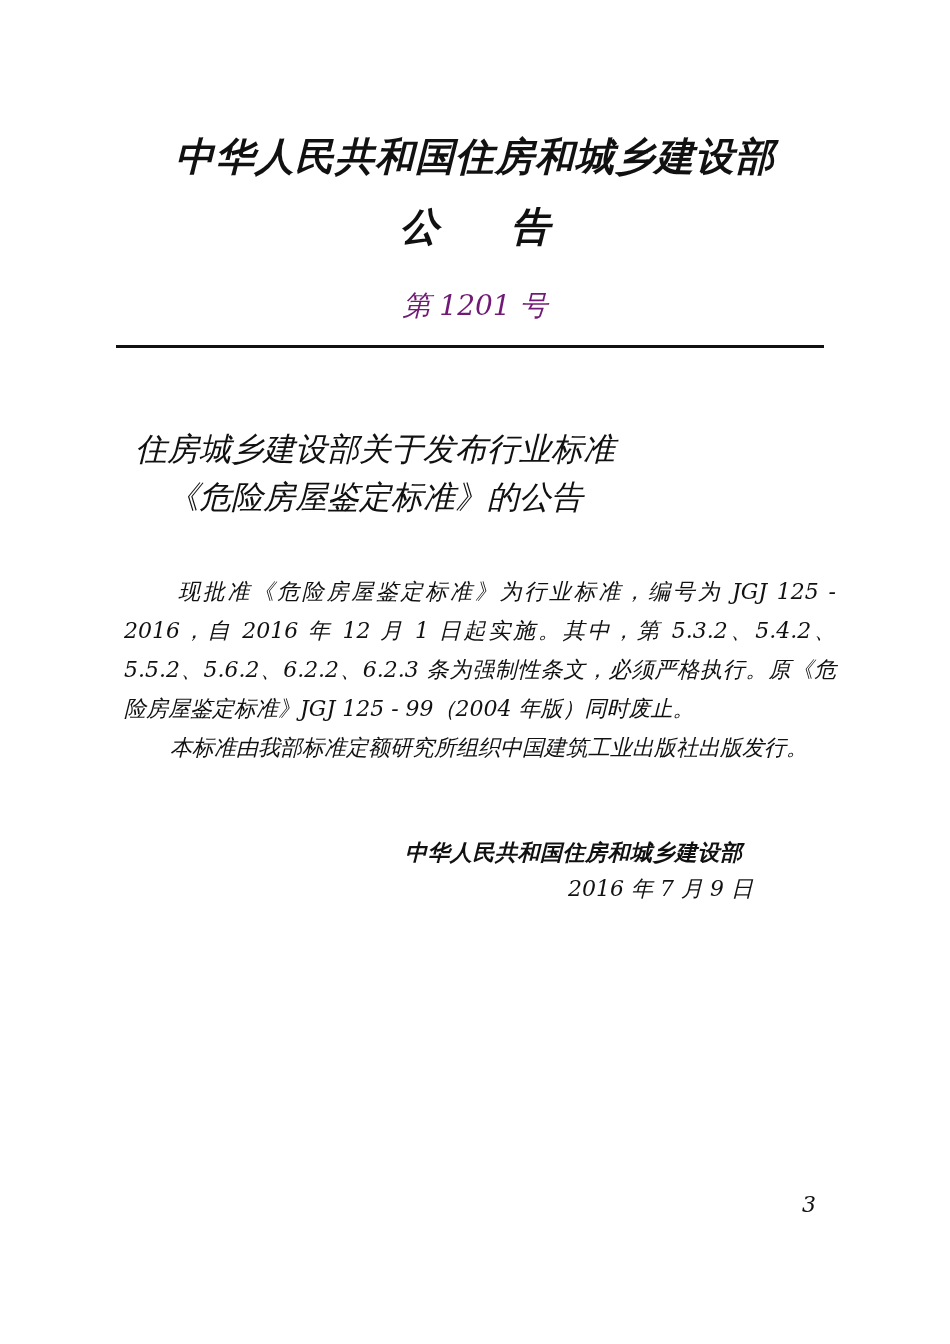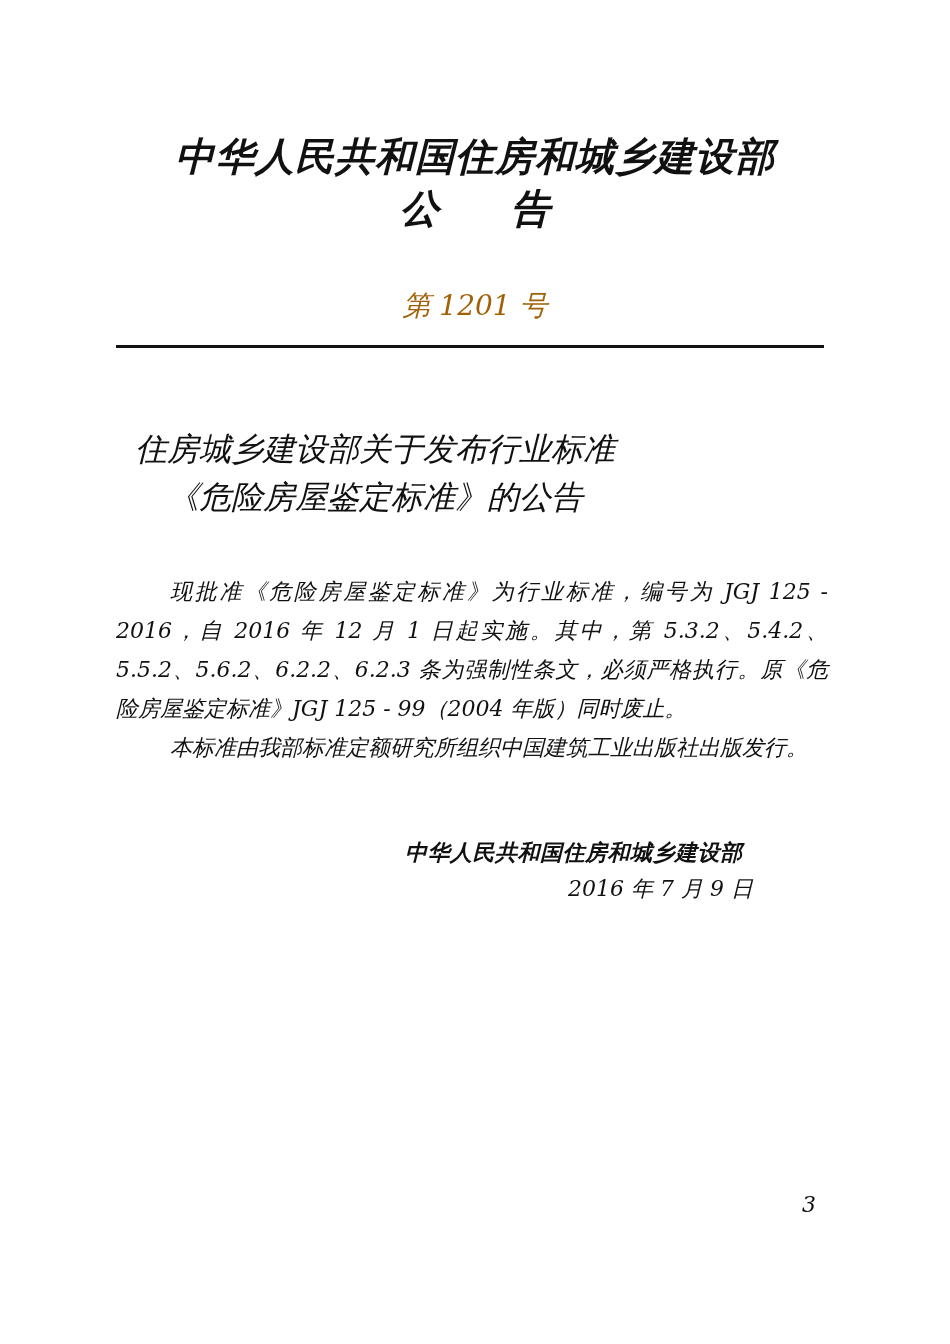--- a/index.html
+++ b/index.html
@@ -8,27 +8,27 @@
       overflow: hidden; color: #111;
       font-family: "DejaVu Serif", "Liberation Serif", serif;
     }
     .abs { position: absolute; font-style: italic; }
     .header-title {
       left: 0; width: 950px; top: 130px; text-align: center;
       font-family: "DejaVu Sans", sans-serif; font-weight: bold;
       font-size: 39px; letter-spacing: 1px; color: #111;
     }
     .header-sub {
-      left: 0; width: 950px; top: 182px; text-align: center;
+      left: 0; width: 950px; top: 200px; text-align: center;
       font-family: "DejaVu Sans", sans-serif; font-weight: bold;
       font-size: 39px; letter-spacing: 72px; padding-left: 72px; box-sizing: border-box; color: #111;
     }
     .doc-number {
       left: 0; width: 950px; top: 287px; text-align: center;
-      font-size: 28px; color: #a16207;
+      font-size: 28px; color: #701a75;
     }
     .rule {
       left: 116px; top: 345px; width: 708px; height: 3px; background: #111;
     }
     .ann-title {
       left: 0; width: 750px; text-align: center; font-size: 32px; color: #111;
     }
     .body-para {
       left: 116px; width: 712px; font-size: 22px; line-height: 39px;
       text-align: justify; color: #111;
@@ -51,19 +51,19 @@
 <div class="abs header-title">中华人民共和国住房和城乡建设部</div>
 <div class="abs header-sub">公告</div>
 
 <div class="abs doc-number">第 1201 号</div>
 
 <div class="abs rule"></div>
 
 <div class="abs ann-title" style="top:428px;">住房城乡建设部关于发布行业标准</div>
 <div class="abs ann-title" style="top:476px;text-align:center;">《危险房屋鉴定标准》的公告</div>
 
-<div class="abs body-para indent" style="top:572px;">现批准《危险房屋鉴定标准》为行业标准，编号为 JGJ 125 - 2016，自 2016 年 12 月 1 日起实施。其中，第 5.3.2、5.4.2、5.5.2、5.6.2、6.2.2、6.2.3 条为强制性条文，必须严格执行。原《危险房屋鉴定标准》JGJ 125 - 99（2004 年版）同时废止。</div>
+<div class="abs body-para indent" style="top:572px;margin-left:8px;">现批准《危险房屋鉴定标准》为行业标准，编号为 JGJ 125 - 2016，自 2016 年 12 月 1 日起实施。其中，第 5.3.2、5.4.2、5.5.2、5.6.2、6.2.2、6.2.3 条为强制性条文，必须严格执行。原《危险房屋鉴定标准》JGJ 125 - 99（2004 年版）同时废止。</div>
 <div class="abs body-para indent" style="top:728px;">本标准由我部标准定额研究所组织中国建筑工业出版社出版发行。</div>
 
 <div class="abs sig-org">中华人民共和国住房和城乡建设部</div>
 <div class="abs sig-date">2016 年 7 月 9 日</div>
 
 <div class="abs page-num">3</div>
 
 </body></html>

